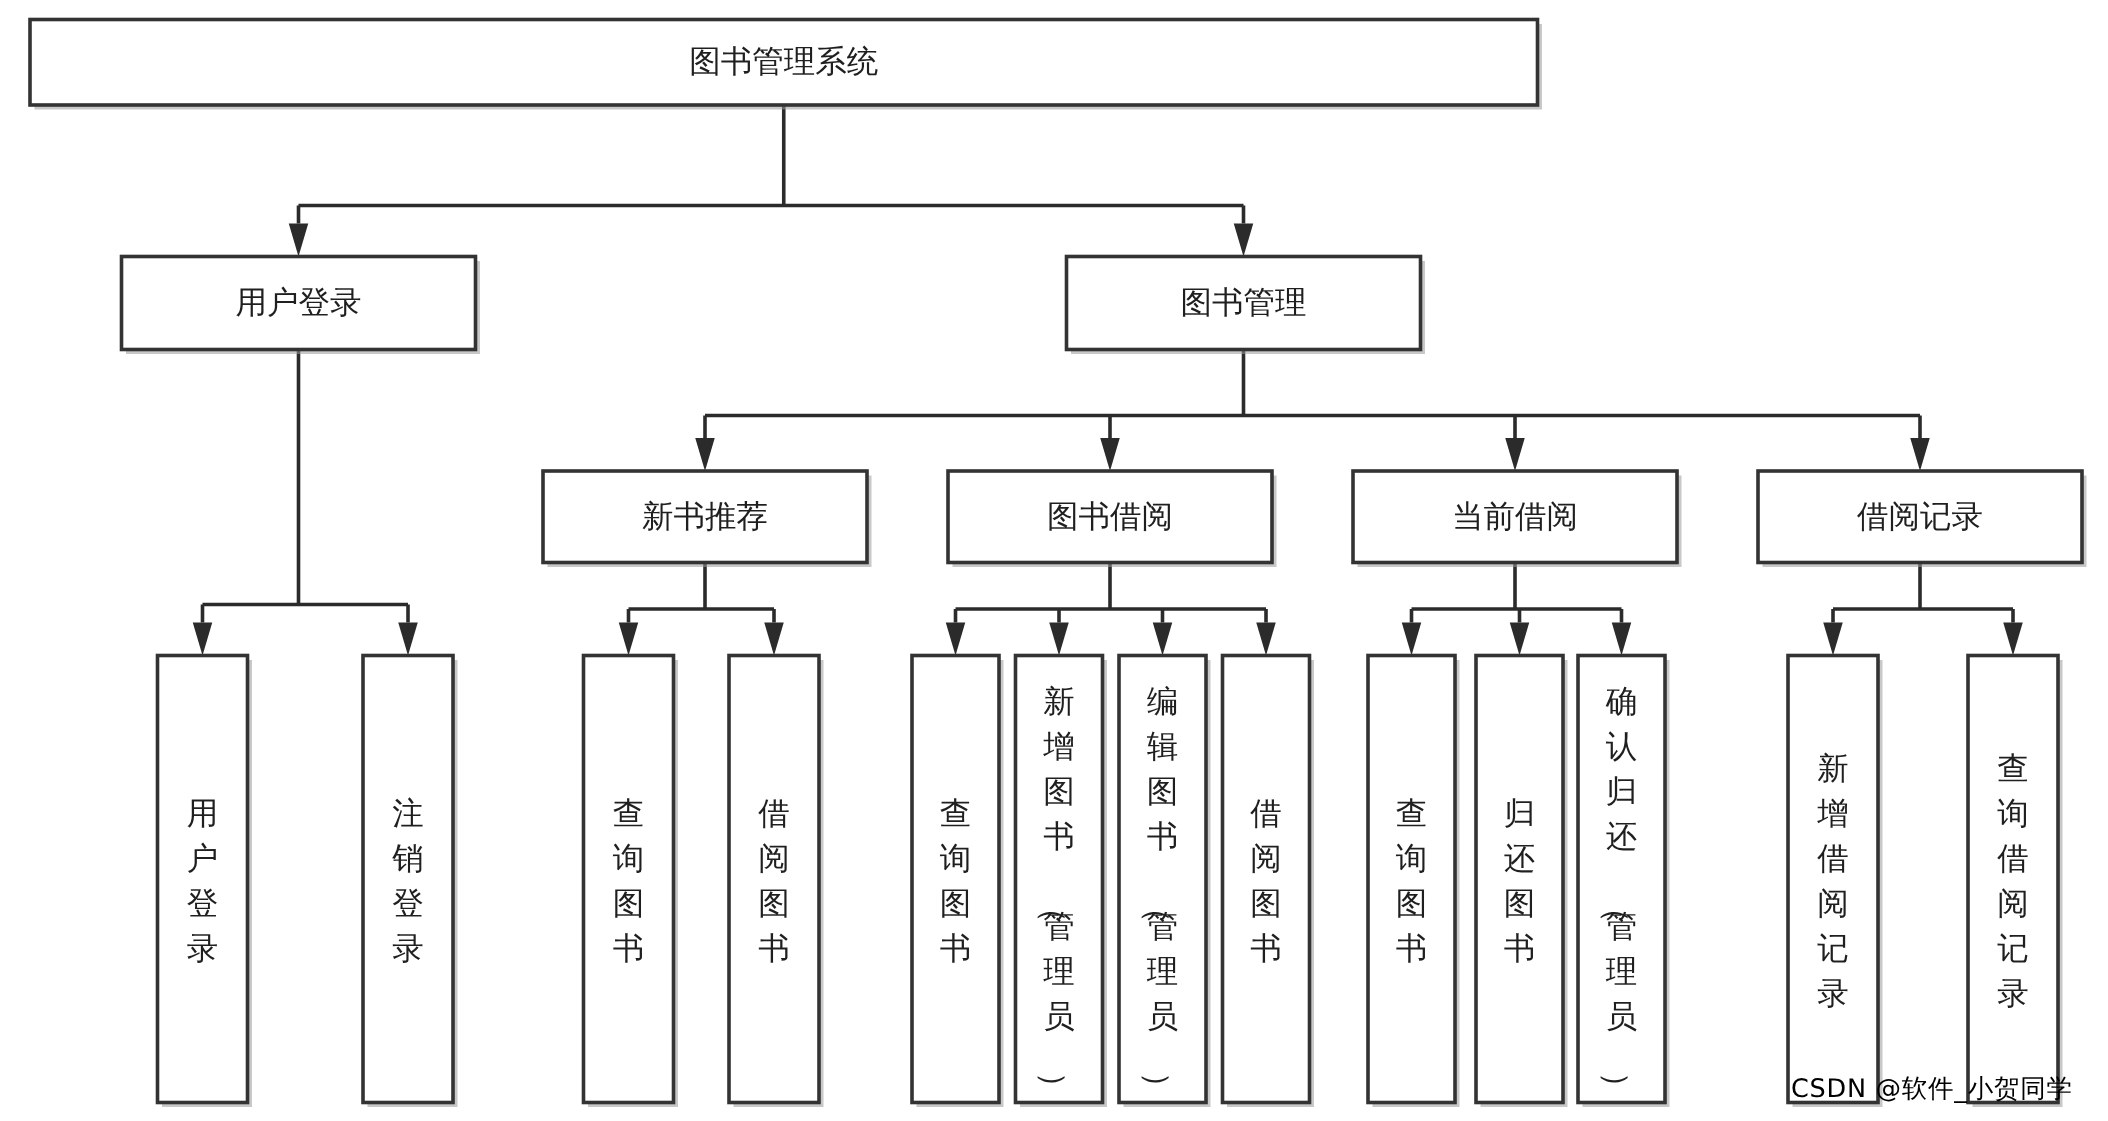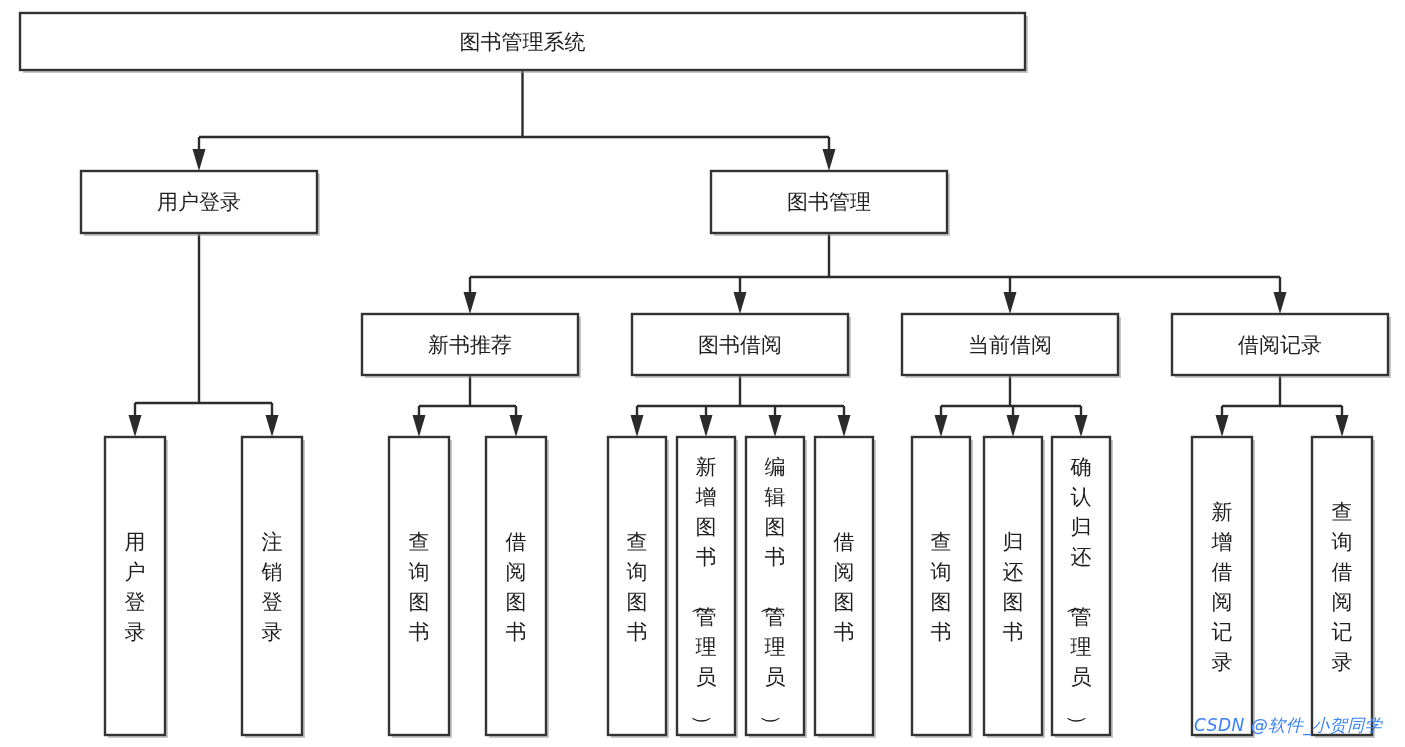--- a/index.html
+++ b/index.html
@@ -218,14 +218,14 @@
           <rect class="node-box" x="1192" y="437" width="60" height="298"></rect>
           <text class="node-label-vertical" x="1222" y="519.4"><tspan x="1222" dy="0">新</tspan><tspan x="1222" dy="30">增</tspan><tspan x="1222" dy="30">借</tspan><tspan x="1222" dy="30">阅</tspan><tspan x="1222" dy="30">记</tspan><tspan x="1222" dy="30">录</tspan></text>
         </g>
         <g>
           <rect class="node-shadow" x="1315" y="440" width="60" height="298"></rect>
           <rect class="node-box" x="1312" y="437" width="60" height="298"></rect>
           <text class="node-label-vertical" x="1342" y="519.4"><tspan x="1342" dy="0">查</tspan><tspan x="1342" dy="30">询</tspan><tspan x="1342" dy="30">借</tspan><tspan x="1342" dy="30">阅</tspan><tspan x="1342" dy="30">记</tspan><tspan x="1342" dy="30">录</tspan></text>
         </g>
       </g>
   </svg>
-  <div class="watermark" style="left: 1194px; top: 714px; color: #3b82f6; font-style: italic;">CSDN @软件_小贺同学</div>
+  <div class="watermark" style="left: 1194px; top: 714px; color: #000000;">CSDN @软件_小贺同学</div>
 </div>
 
 </body></html>

